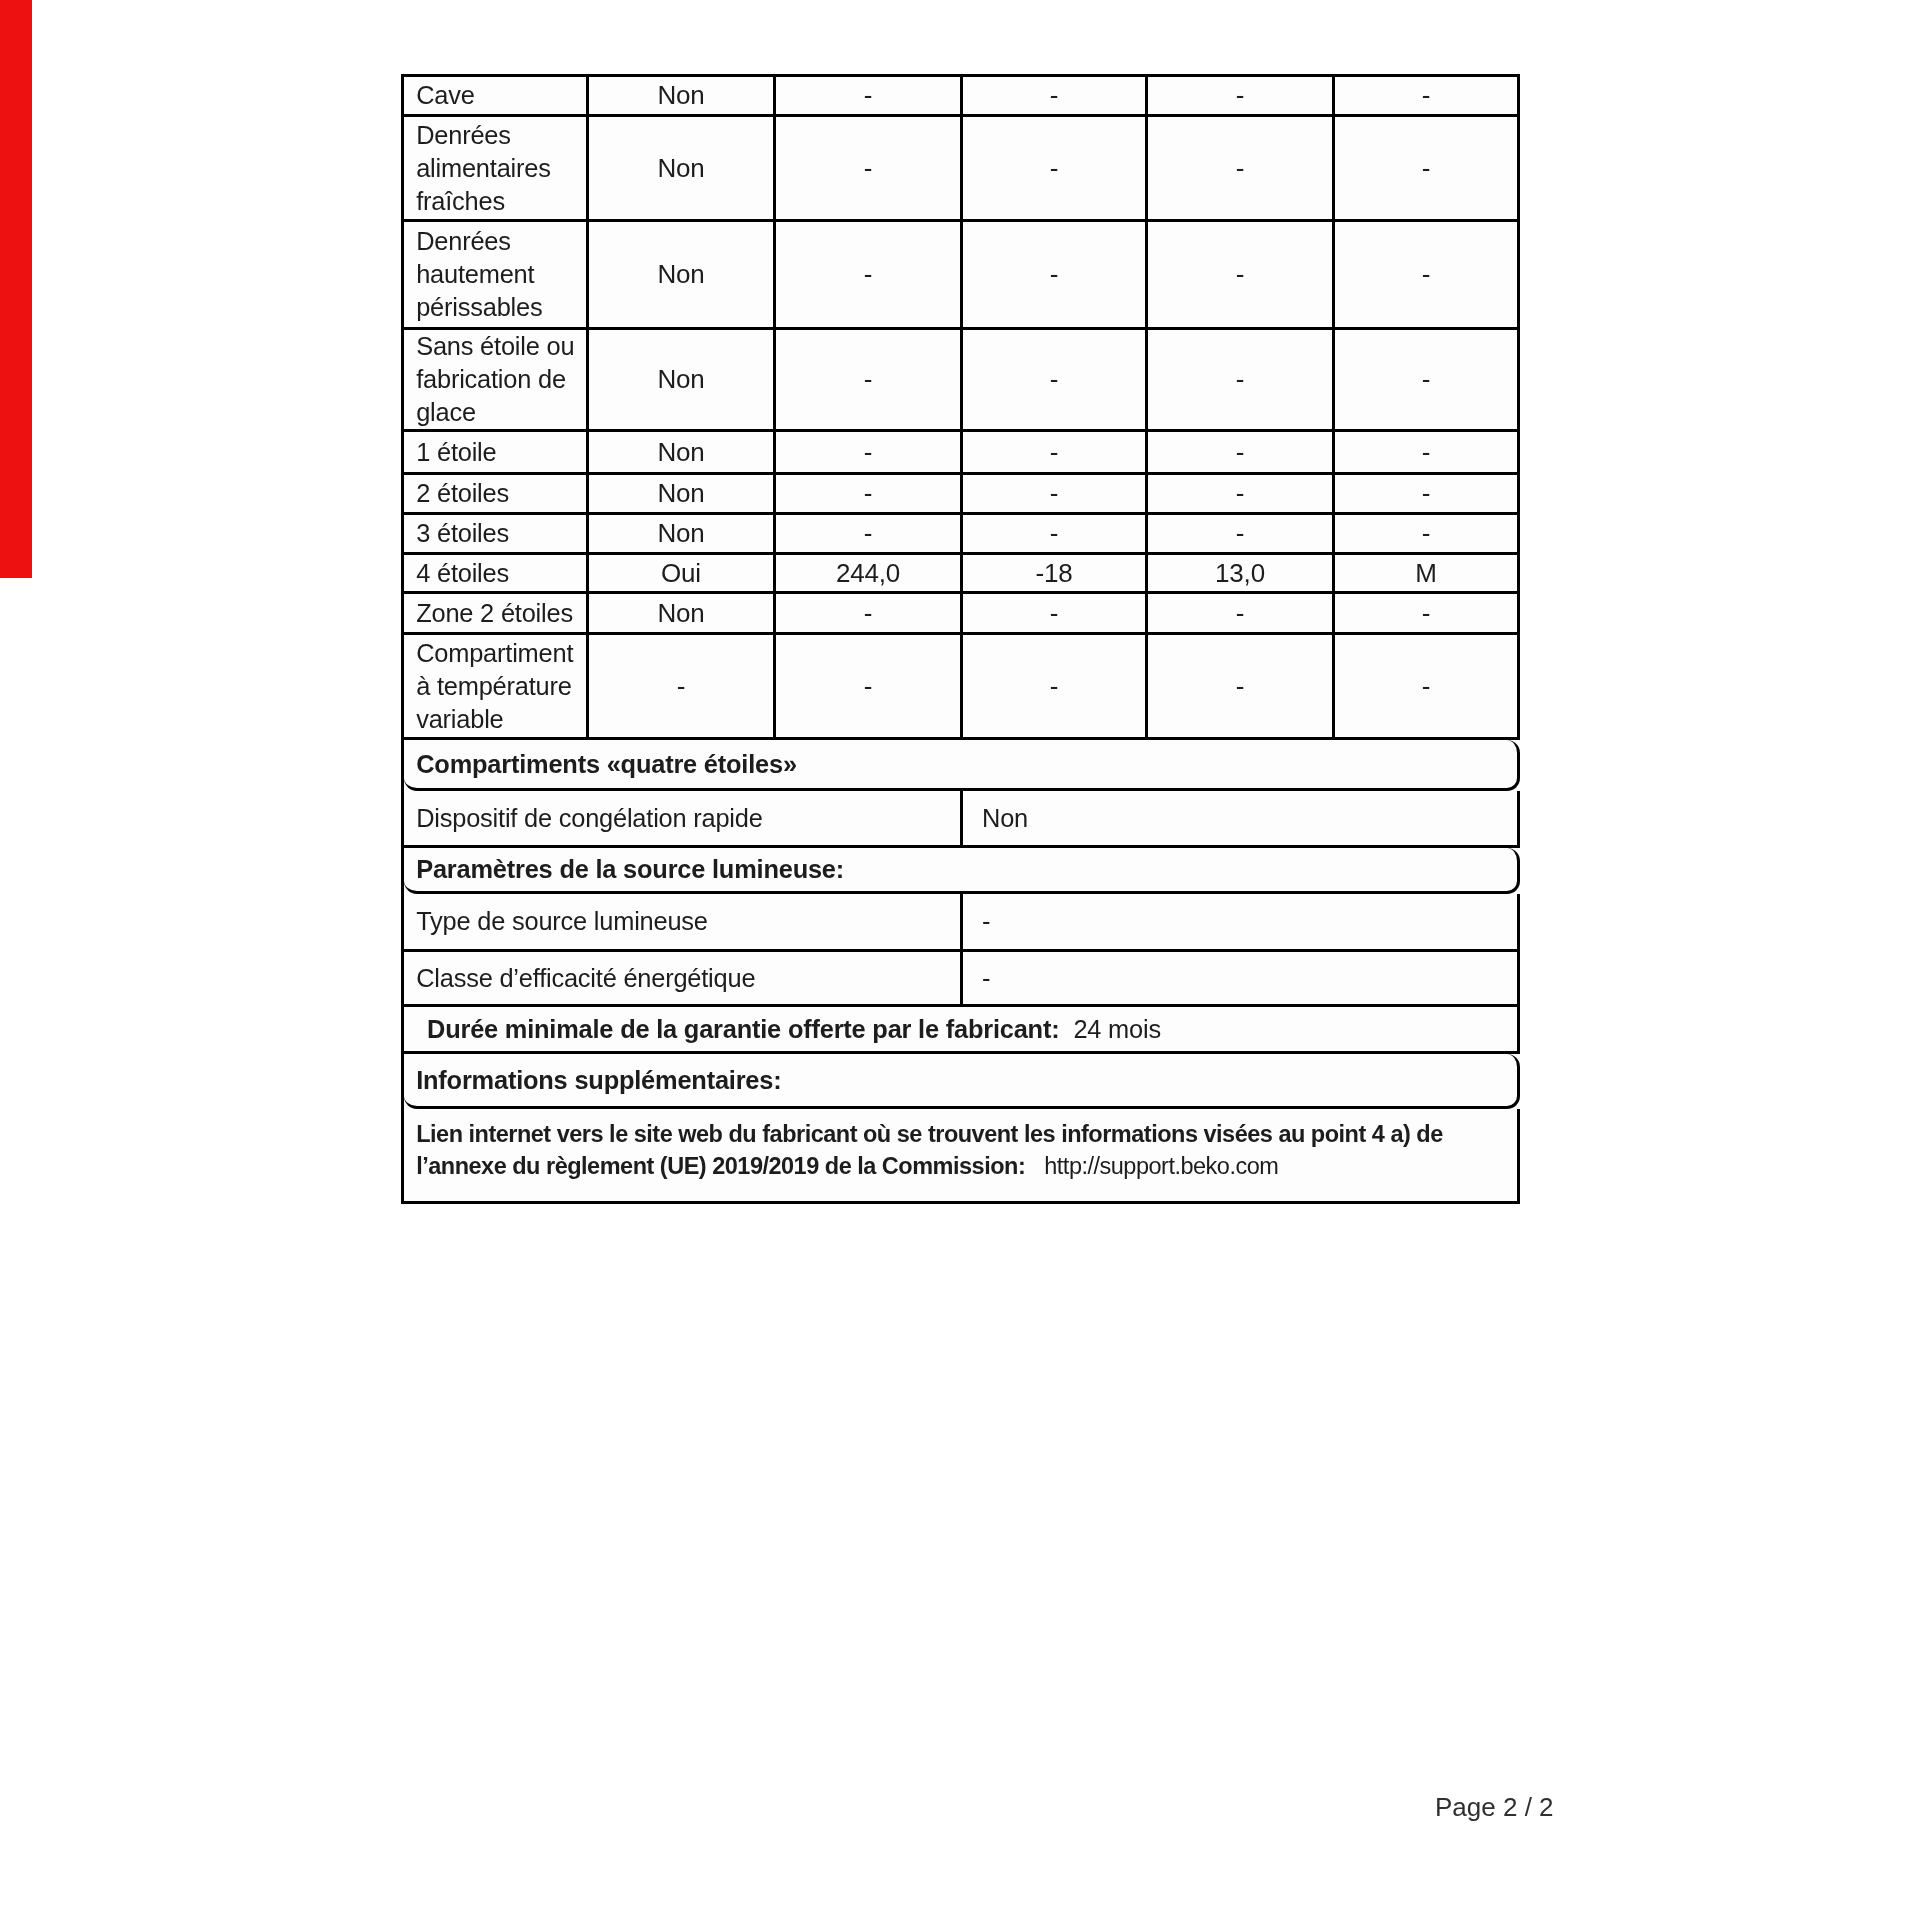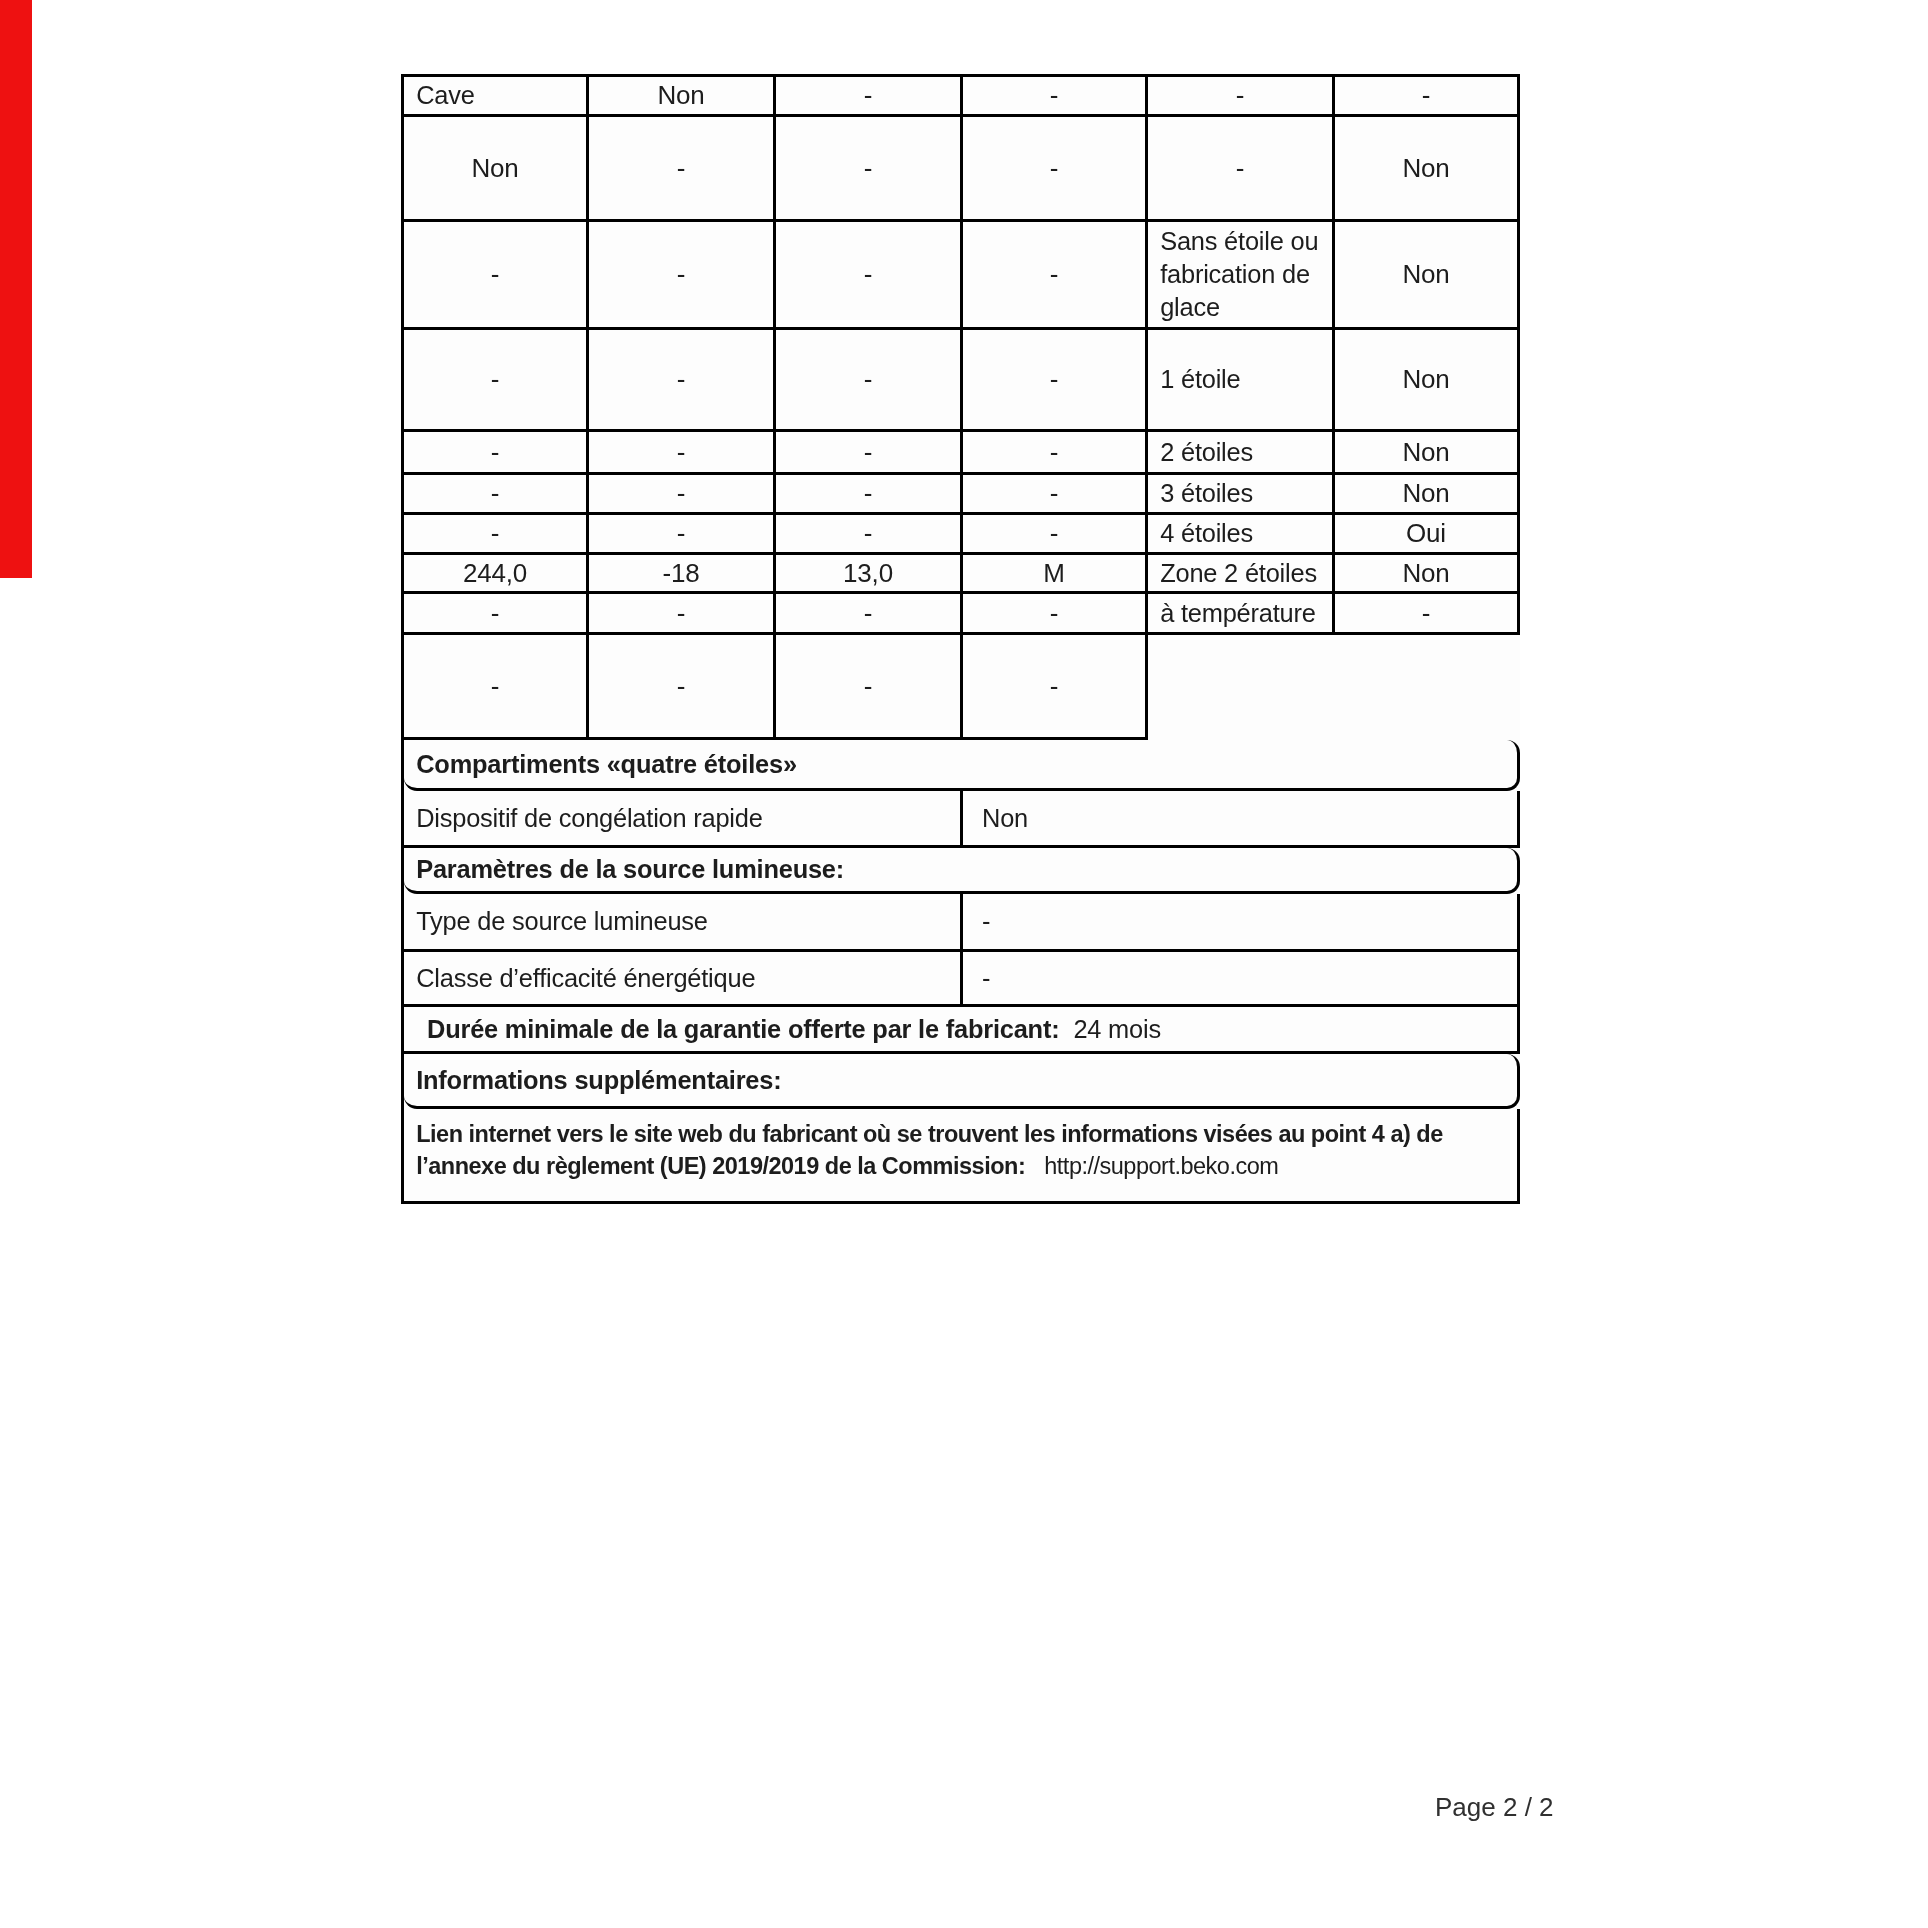--- a/index.html
+++ b/index.html
@@ -117,26 +117,28 @@
 
   <div class="doc-table">
 
     <div class="c lbl">Cave</div>
     <div class="c val">Non</div>
     <div class="c val">-</div>
     <div class="c val">-</div>
     <div class="c val">-</div>
     <div class="c val">-</div>
 
-    <div class="c val">Non</div>
-    <div class="c val">-</div>
-    <div class="c val">-</div>
-    <div class="c val">-</div>
-    <div class="c val">-</div>
-
+    <div class="c lbl">Denrées alimentaires fraîches</div>
+    <div class="c val">Non</div>
+    <div class="c val">-</div>
+    <div class="c val">-</div>
+    <div class="c val">-</div>
+    <div class="c val">-</div>
+
+    <div class="c lbl">Denrées hautement périssables</div>
     <div class="c val">Non</div>
     <div class="c val">-</div>
     <div class="c val">-</div>
     <div class="c val">-</div>
     <div class="c val">-</div>
 
     <div class="c lbl">Sans étoile ou fabrication de glace</div>
     <div class="c val">Non</div>
     <div class="c val">-</div>
     <div class="c val">-</div>

